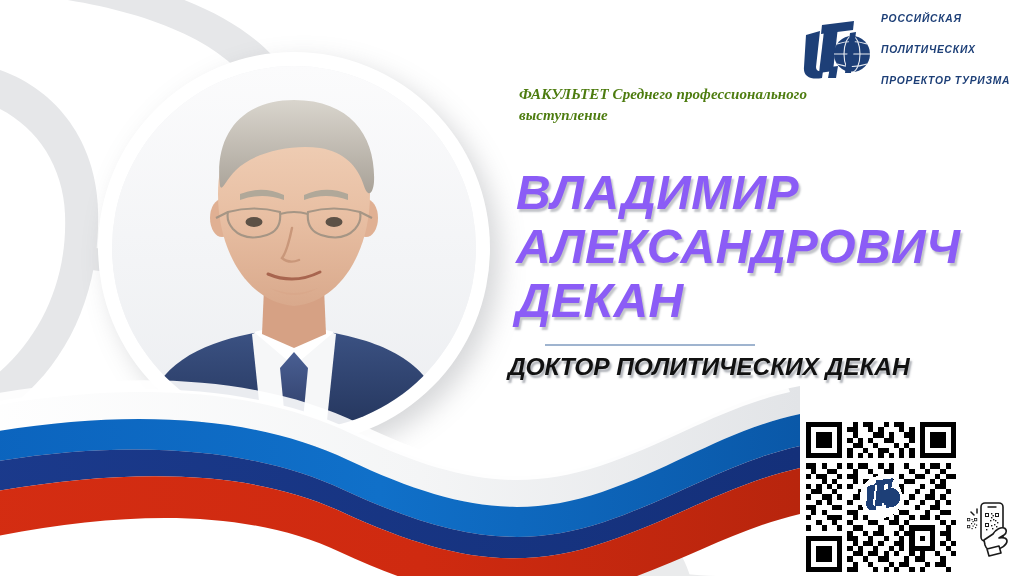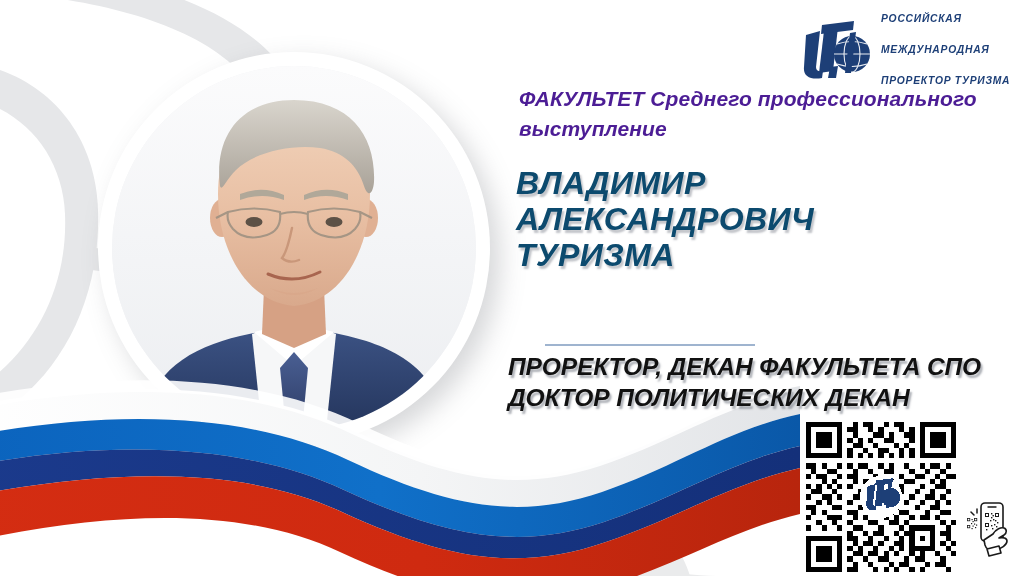--- a/index.html
+++ b/index.html
@@ -61,39 +61,40 @@
     white-space:nowrap;
   }
 
   
   .intro{
     position:absolute;
     left:519px;top:84px;
     width:470px;
   }
   .intro-line{
-    font-size:21px;
+    font-size:15px;
     font-weight:bold;
     font-style:italic;
-    color:#4c1d95;
+    color:#4d7c0f;
     line-height:1.42;
     letter-spacing:.1px;
+    font-family:Liberation Serif, serif;
   }
   .intro-line.spaced{}
 
   .fullname{
     position:absolute;
     left:516px;top:166px;
     width:500px;
   }
   .fullname-line{
-    font-size:32px;
+    font-size:48px;
     font-weight:bold;
     font-style:italic;
-    color:#0c4a6e;
+    color:#8b5cf6;
     line-height:1.12;
     letter-spacing:.4px;
     white-space:nowrap;
     text-shadow:2px 3px 2px rgba(120,125,135,.45);
   }
 
   .divider{
     position:absolute;
     left:545px;top:344px;
     width:210px;height:2px;
@@ -302,40 +303,39 @@
             <path d="M 34,33 L 70,33"></path>
             <path d="M 37,23 q 15,-5 30,0"></path>
             <path d="M 37,43 q 15,5 30,0"></path>
           </g>
           <path d="M 50,12 L 56,11 L 51,52 L 45,52 Z" fill="#1d3f77"></path>
         </g>
       </svg>
     </div>
     <div class="logo-words">
       <span>РОССИЙСКАЯ</span>
-      <span>МЕЖДУНАРОДНАЯ</span>
+      <span>ПОЛИТИЧЕСКИХ</span>
       <span>ПРОРЕКТОР ТУРИЗМА</span>
     </div>
   </div>
 
   <div class="intro">
     <div class="intro-line">ФАКУЛЬТЕТ Среднего профессионального</div>
     <div class="intro-line spaced">выступление</div>
   </div>
 
   <div class="fullname">
     <div class="fullname-line">ВЛАДИМИР</div>
     <div class="fullname-line">АЛЕКСАНДРОВИЧ</div>
-    <div class="fullname-line">ТУРИЗМА</div>
+    <div class="fullname-line">ДЕКАН</div>
   </div>
 
   <div class="divider"></div>
 
   <div class="jobtitle">
-    <div class="jobtitle-line">ПРОРЕКТОР, ДЕКАН ФАКУЛЬТЕТА СПО</div>
     <div class="jobtitle-line">ДОКТОР ПОЛИТИЧЕСКИХ ДЕКАН</div>
   </div>
 
   <div class="qr-block">
     <svg viewBox="0 0 29 29" shape-rendering="crispEdges" xmlns="http://www.w3.org/2000/svg" aria-hidden="true">
       <rect width="29" height="29" fill="#ffffff"></rect>
       <g fill="#000000">
 
         <path d="M0,0h7v7h-7z M1,1h5v5h-5z" fill="#000000"></path>
         <rect x="1" y="1" width="5" height="5" fill="#ffffff"></rect>

